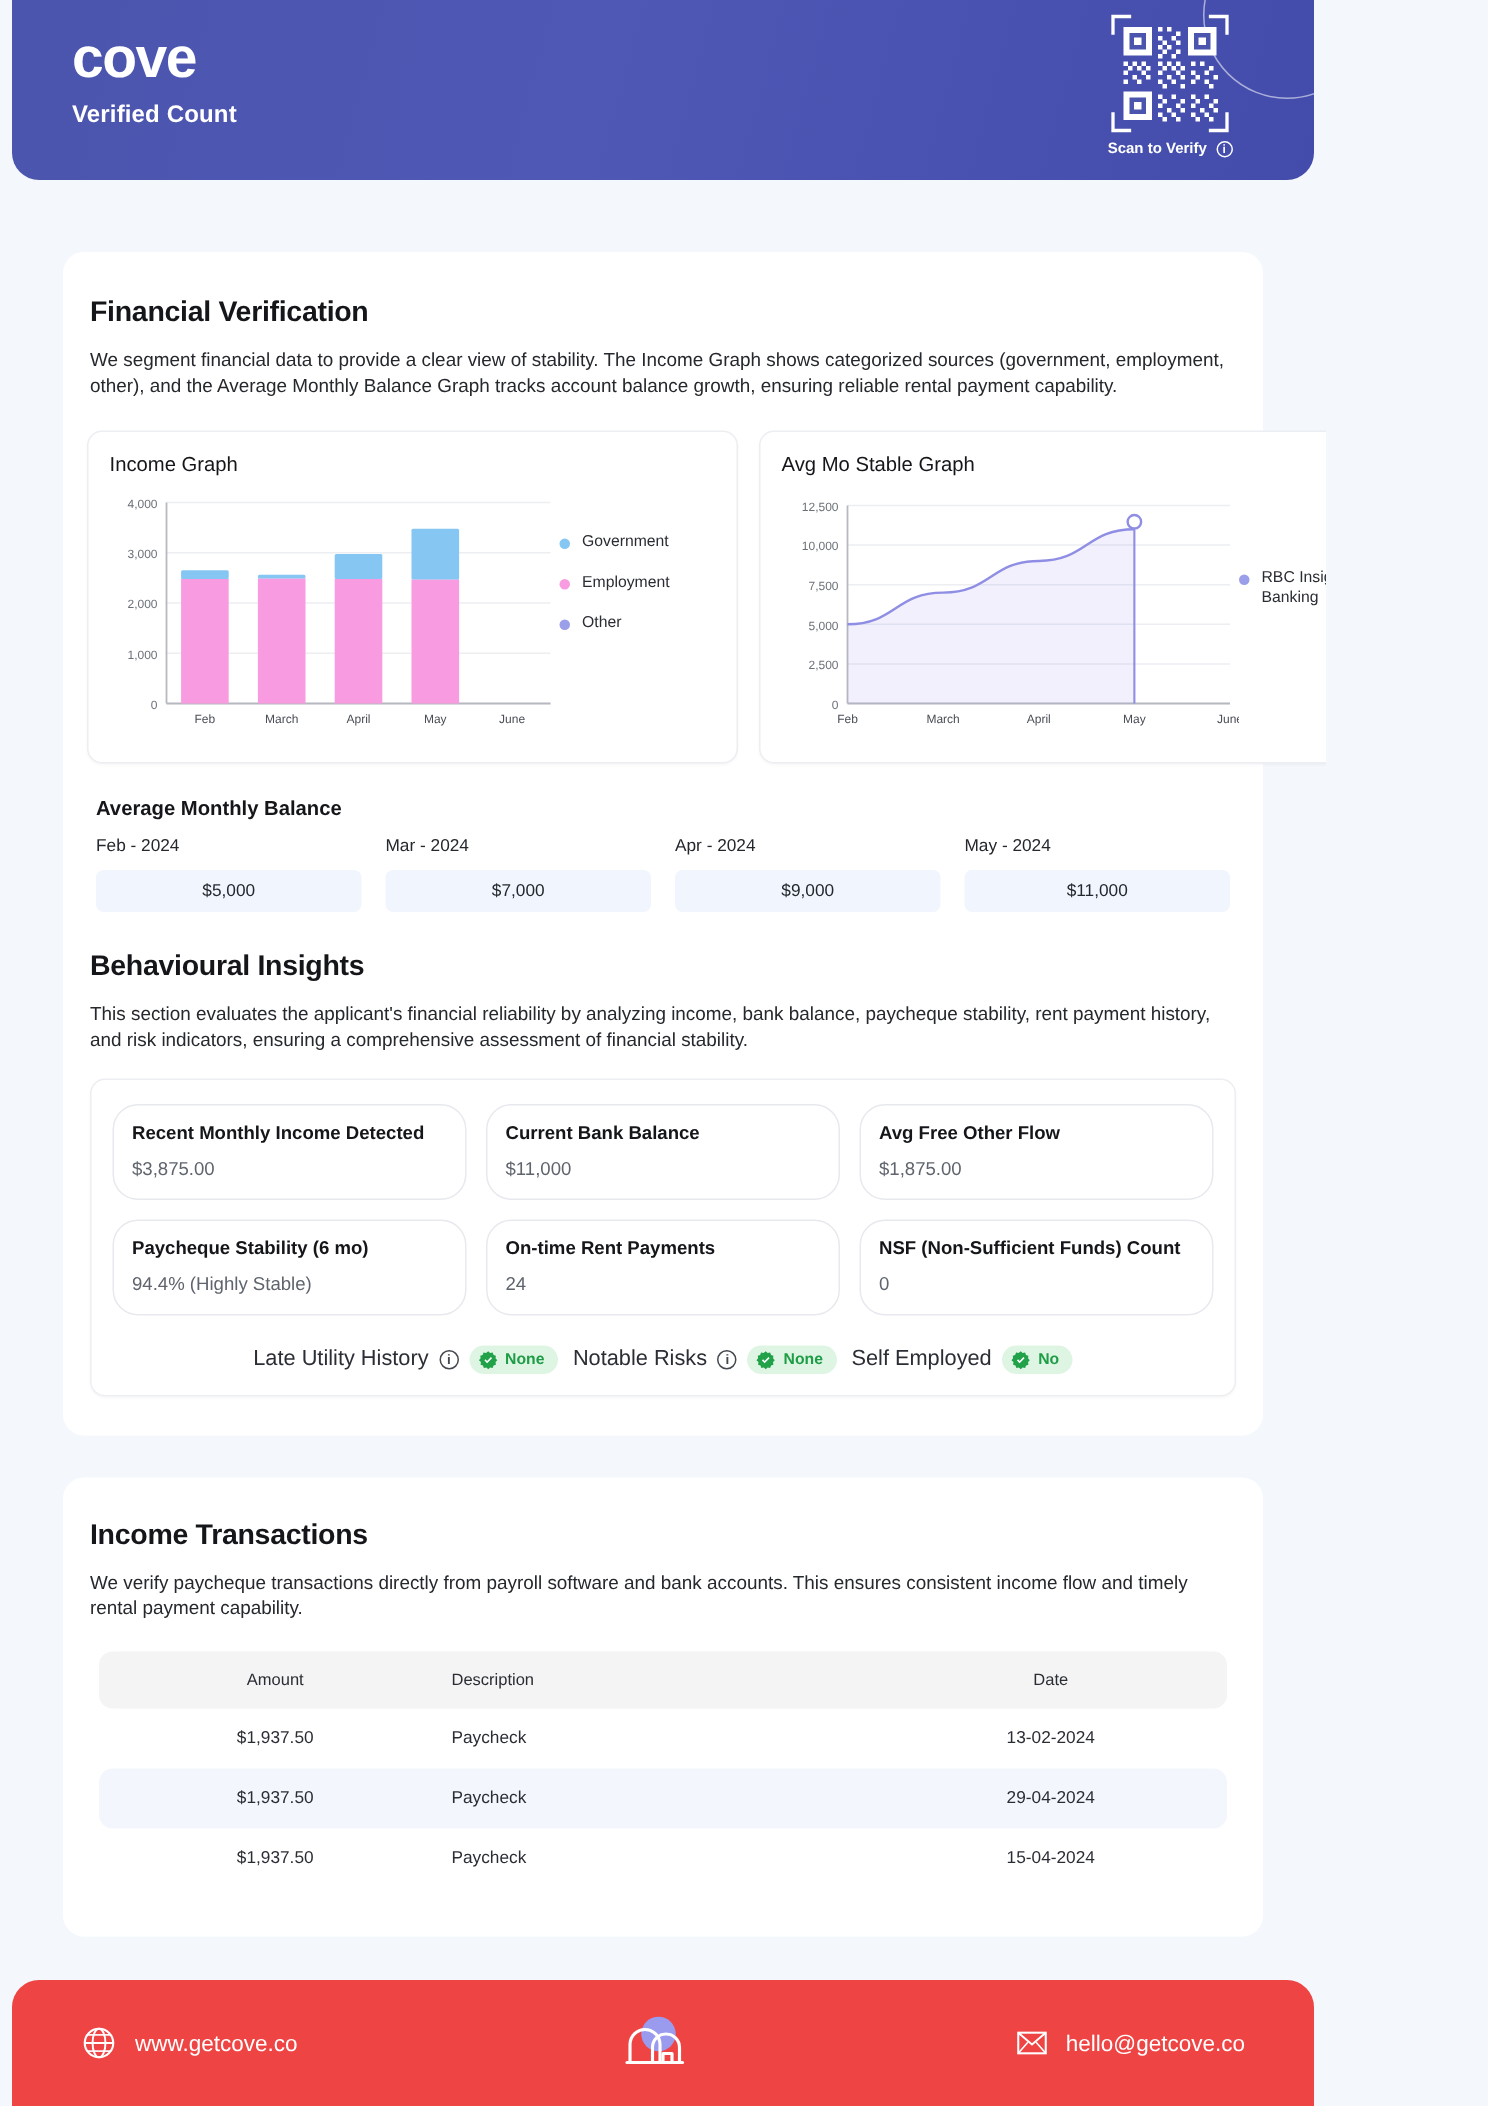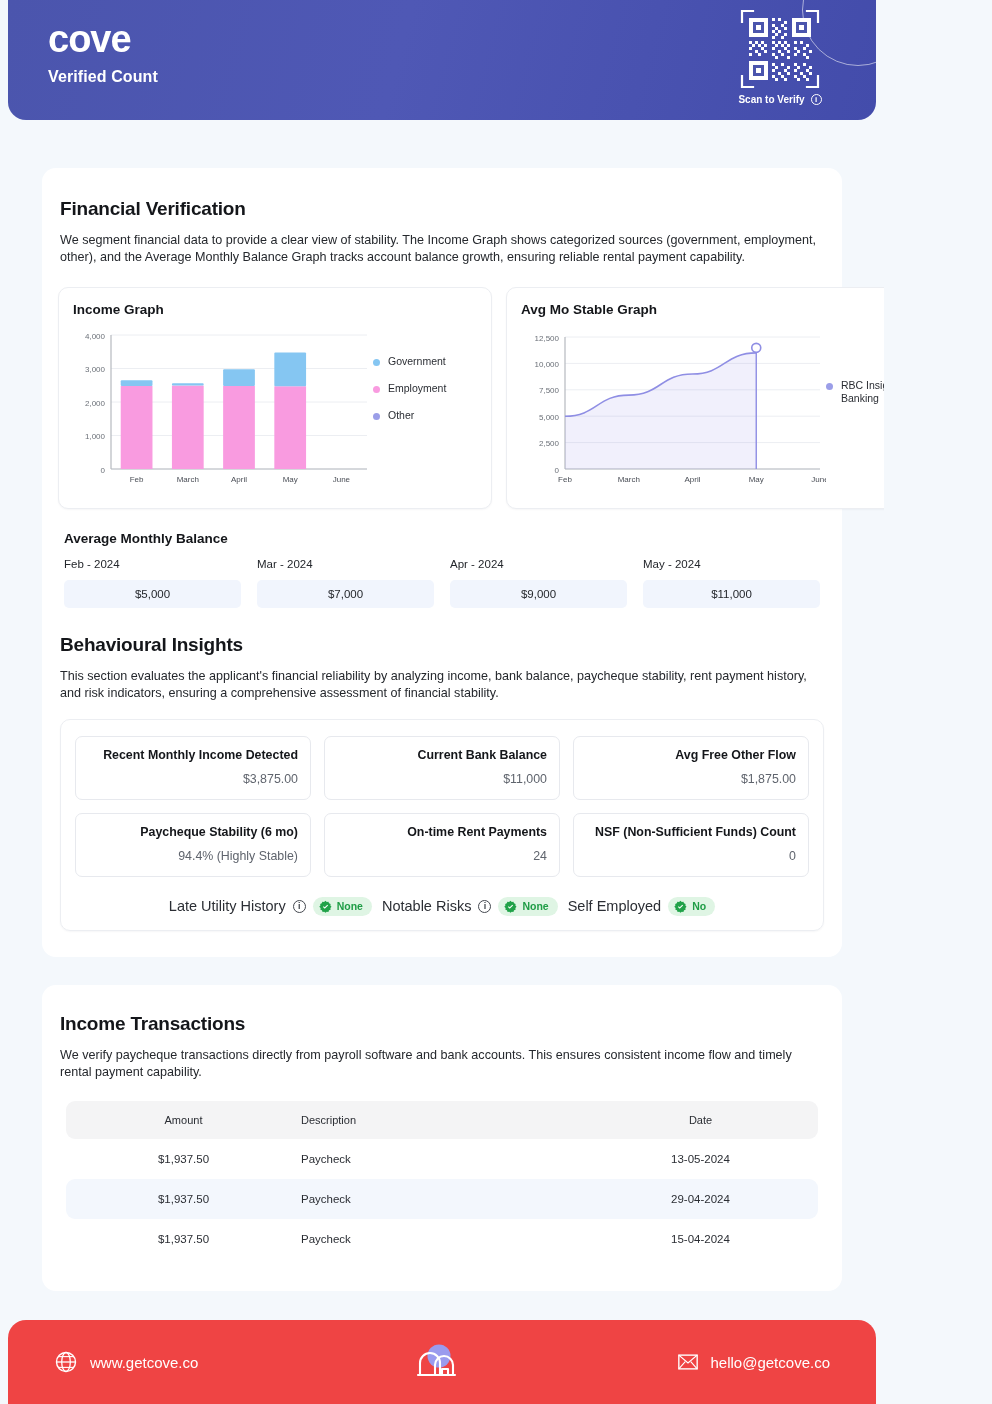--- a/index.html
+++ b/index.html
@@ -57,21 +57,21 @@
   .sec-para { font-size: 12.6px; color: #25282d; line-height: 1.38; margin-top: 12px; }
   .pad { padding: 0 18px; }
 
   
   .charts-row { display: flex; gap: 14px; padding: 0 16px; margin-top: 20px; }
   .chart-card {
     flex: 1; background: #fff; border: 1px solid #eceef2; border-radius: 10px;
     padding: 14px 14px 12px; box-shadow: 0 1px 2px rgba(16,24,40,.04);
     height: 222px; position: relative;
   }
-  .chart-title { font-size: 13.5px; font-weight: 700; color: #14161a; }
+  .chart-title { font-size: 13.5px; font-weight: 400; color: #14161a; }
   .chart-body { display: flex; margin-top: 10px; height: 168px; }
   .plot { position: relative; flex: 1 1 auto; }
   .plot svg { display: block; }
 
   .legend { width: 104px; padding-top: 28px; flex: 0 0 auto; }
   .legend-item { display: flex; align-items: flex-start; gap: 8px; margin-bottom: 14px; }
   .legend-dot { width: 7px; height: 7px; border-radius: 50%; margin-top: 4px; flex: 0 0 auto; }
   .legend-label { font-size: 10.5px; color: #2a2d33; line-height: 1.25; }
   .legend.line-legend { padding-top: 52px; width: 100px; }
 
@@ -87,21 +87,21 @@
   }
 
   
   .behav { margin-top: 26px; padding: 0 18px; }
   .behav-box {
     margin-top: 16px; border: 1px solid #eceef2; border-radius: 10px;
     padding: 16px 14px 14px; box-shadow: 0 1px 2px rgba(16,24,40,.04);
   }
   .kpi-grid { display: grid; grid-template-columns: repeat(3, 1fr); gap: 13px; }
   .kpi {
-    border: 1px solid #e7e9ee; border-radius: 7px; padding: 11px 12px 13px; background: #fff; text-align: right;
+    border: 1px solid #e7e9ee; border-radius: 17px; padding: 11px 12px 13px; background: #fff;
   }
   .kpi-label { font-size: 12.4px; font-weight: 700; color: #14161a; }
   .kpi-value { font-size: 12.4px; color: #5f646d; margin-top: 10px; }
   .kpi-grid + .kpi-grid { margin-top: 13px; }
 
   .badge-row {
     display: flex; align-items: center; justify-content: center; gap: 10px; margin-top: 20px;
   }
   .badge-label { font-size: 14.5px; color: #2b2e34; }
   .badge-group { display: flex; align-items: center; gap: 7px; }
@@ -462,21 +462,21 @@
 
     <div class="tbl">
       <div class="tbl-head">
         <div class="th a">Amount</div>
         <div class="th b">Description</div>
         <div class="th c">Date</div>
       </div>
       <div class="tbl-row">
         <div class="td a">$1,937.50</div>
         <div class="td b">Paycheck</div>
-        <div class="td c">13-05-2024</div>
+        <div class="td c">13-02-2024</div>
       </div>
       <div class="tbl-row alt">
         <div class="td a">$1,937.50</div>
         <div class="td b">Paycheck</div>
         <div class="td c">29-04-2024</div>
       </div>
       <div class="tbl-row">
         <div class="td a">$1,937.50</div>
         <div class="td b">Paycheck</div>
         <div class="td c">15-04-2024</div>

